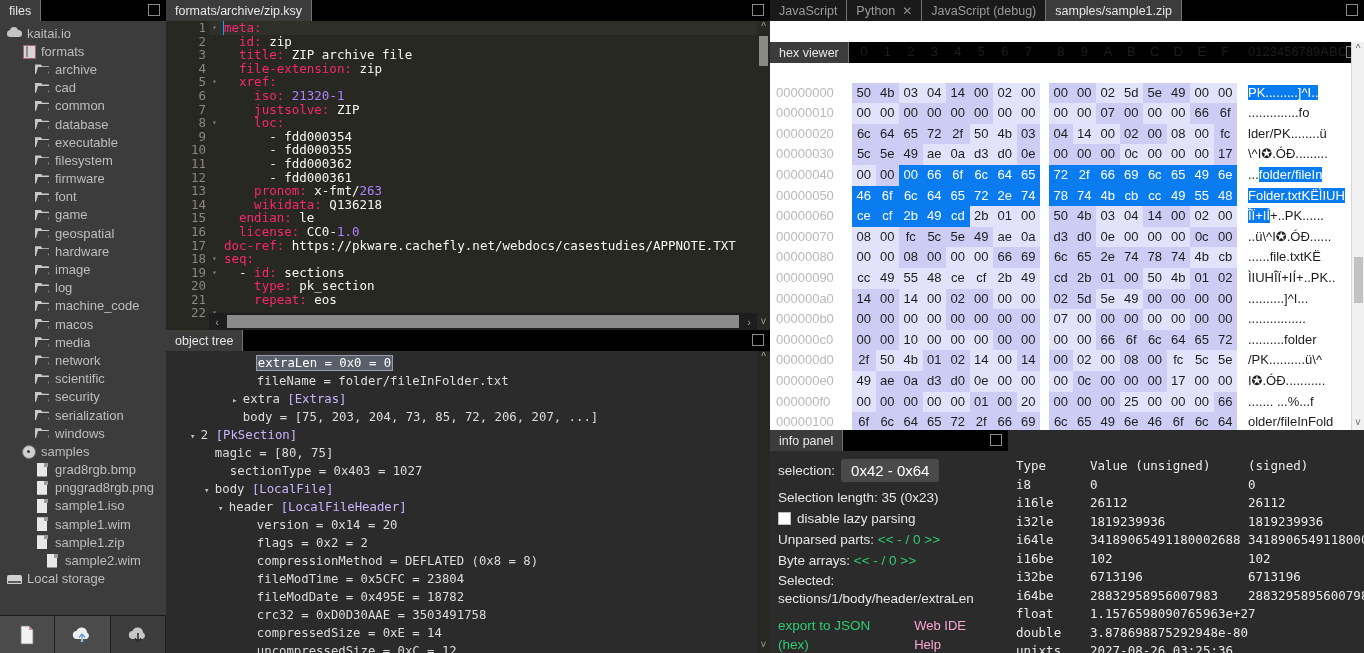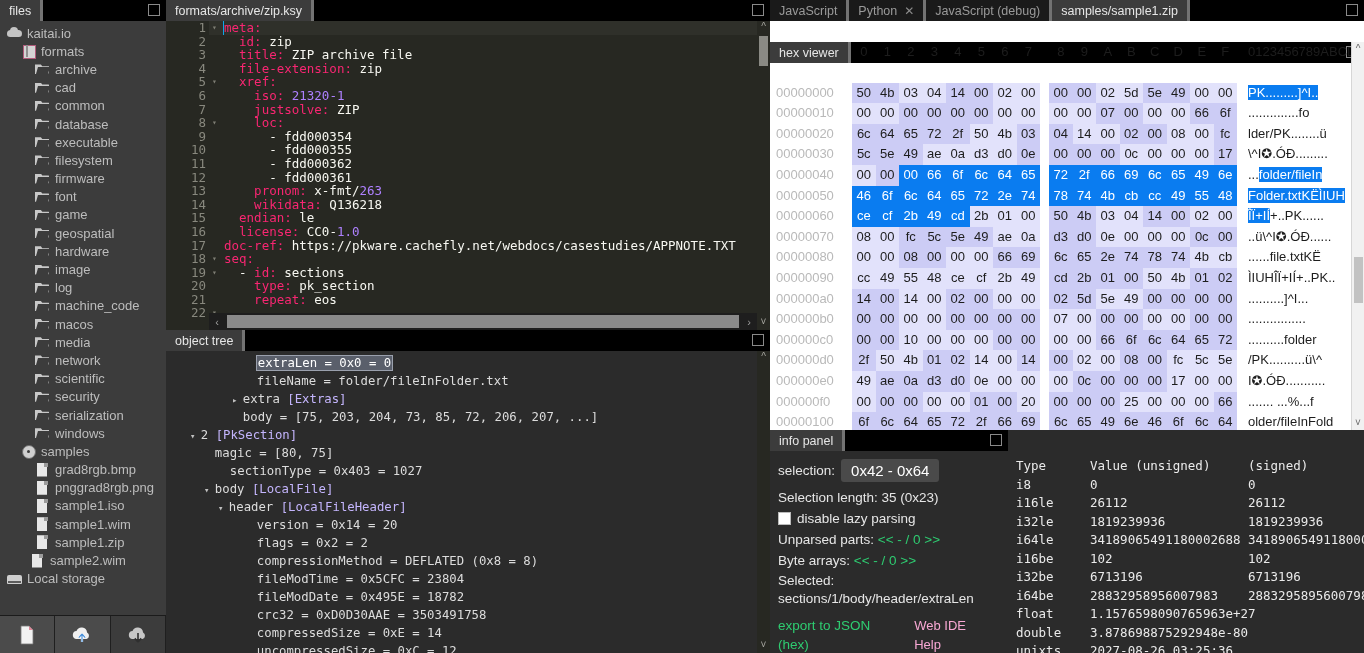--- a/index.html
+++ b/index.html
@@ -11,21 +11,21 @@
   }
   .app { position:relative; width:1364px; height:653px; background:#000; }
 
   
   .panel { position:absolute; background:#3c3c3c; overflow:hidden; }
   .panel-head { height:21px; background:#000; position:relative; }
   .tabbar { display:flex; height:21px; background:#000; align-items:stretch; }
   .tab {
     display:flex; align-items:center; padding:0 9px;
     font-size:12.5px; color:#9a9a9a; background:#1a1a1a;
-    border-right:3px solid #737373; cursor:pointer; white-space:nowrap;
+    border-right:1px solid #737373; cursor:pointer; white-space:nowrap;
   }
   .tab.active { background:#3c3c3c; color:#e6e6e6; }
   .tab .x { margin-left:7px; font-size:12px; color:#8d8d8d; }
   .maxbtn {
     position:absolute; right:6px; top:4px; width:12px; height:12px;
     border:1.5px solid #8a8a8a; cursor:pointer;
   }
 
   
   #files { left:0; top:0; width:166px; height:653px; background:#3c3c3c; }
@@ -322,21 +322,21 @@
           <span class="lbl">sample1.iso</span>
         </div>
         <div class="tree-row" style="padding-left: 34px;">
           <span class="tree-ico ico-file"></span>
           <span class="lbl">sample1.wim</span>
         </div>
         <div class="tree-row" style="padding-left: 34px;">
           <span class="tree-ico ico-file"></span>
           <span class="lbl">sample1.zip</span>
         </div>
-        <div class="tree-row" style="padding-left: 29px; text-align: center;">
+        <div class="tree-row" style="padding-left: 44px; text-align: center;">
           <span class="tree-ico ico-file"></span>
           <span class="lbl">sample2.wim</span>
         </div>
         <div class="tree-row" style="padding-left: 6px;">
           <span class="tree-ico ico-hdd"></span>
           <span class="lbl">Local storage</span>
         </div>
       </div>
     <div class="toolbar">
       <div class="tbtn">

